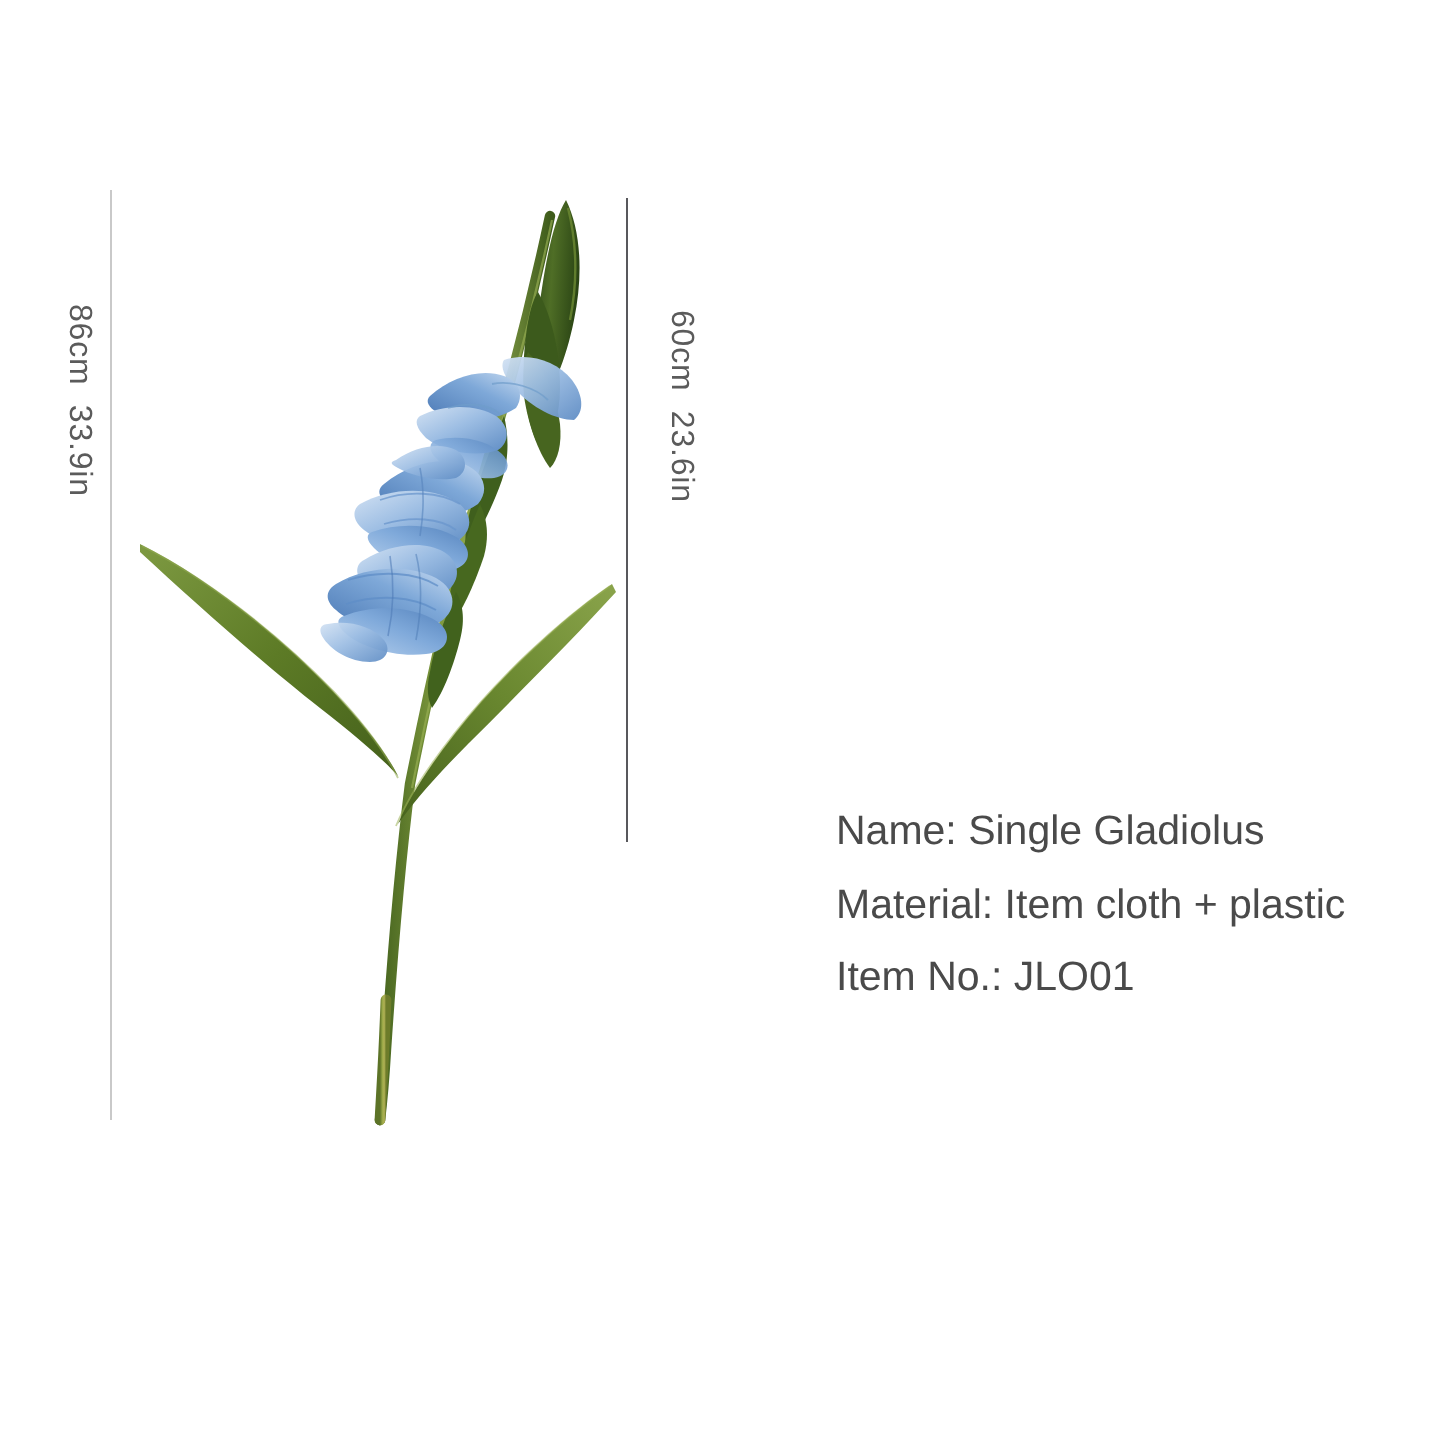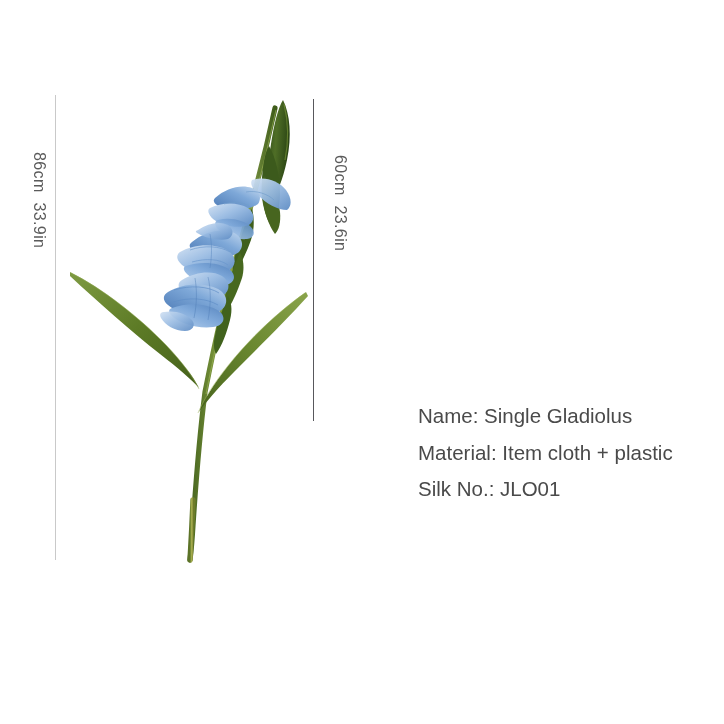--- a/index.html
+++ b/index.html
@@ -216,16 +216,16 @@
         <path d="M266,212 C240,230 210,258 188,286 C173,305 164,320 159,332
                  C166,322 178,308 194,292 C220,266 248,238 268,216 Z" fill="url(#leafGradR)"></path>
         <path d="M265,213 C239,231 209,259 187,287 C172,306 163,321 158,333" stroke="#9ab055" stroke-width="0.9" fill="none" opacity="0.55"></path>
       </g>
     </svg>
   </div>
 
   <div id="spec-list">
     <div class="spec-line">Name: Single Gladiolus</div>
     <div class="spec-line">Material: Item cloth + plastic</div>
-    <div class="spec-line">Silk No.: JLO01</div>
+    <div class="spec-line">Item No.: JLO01</div>
   </div>
 
 </div>
 
 </body></html>

